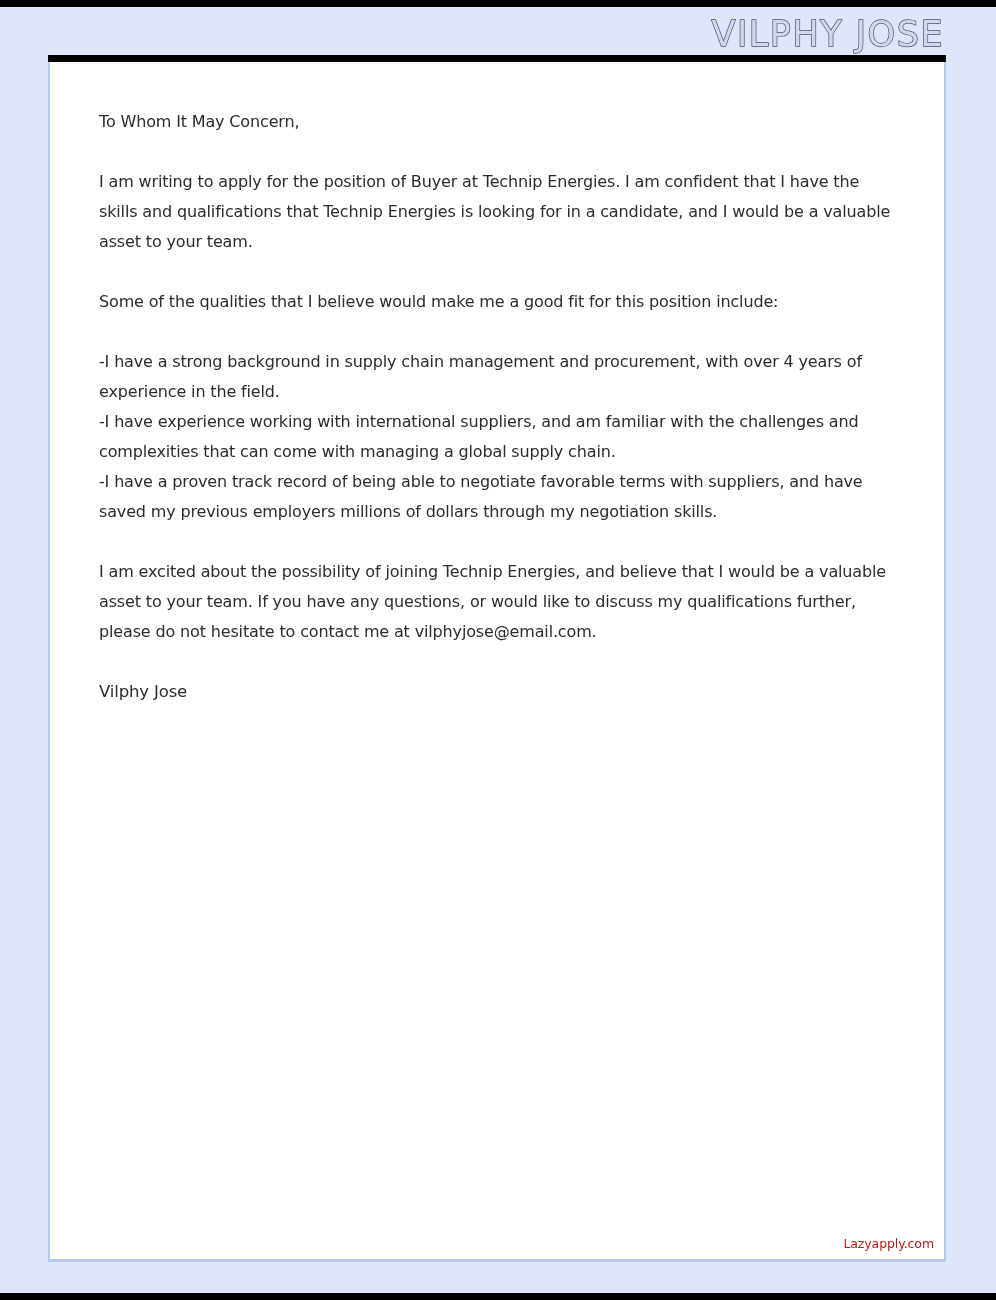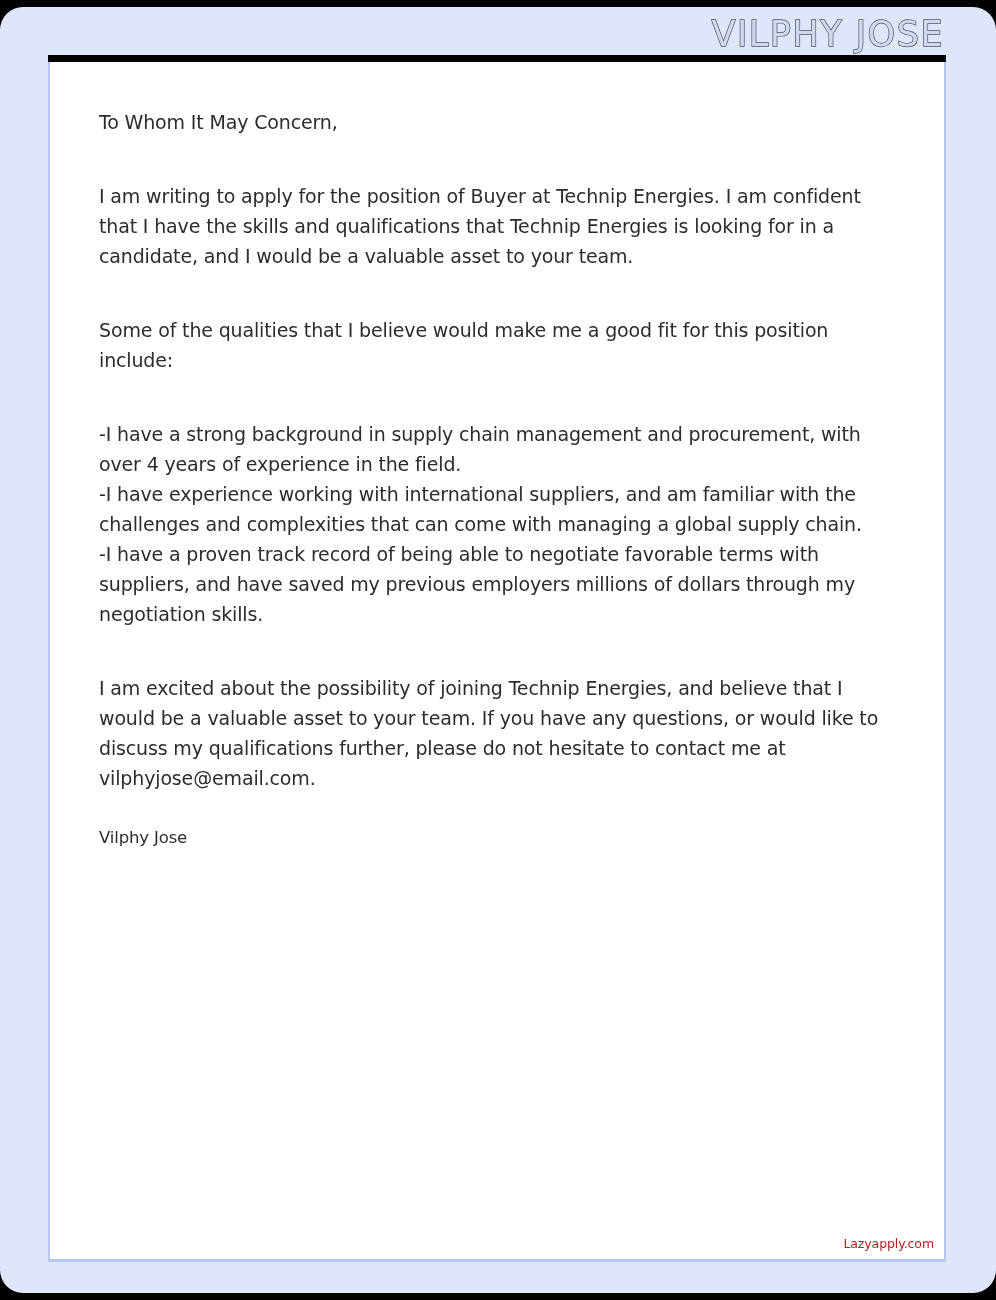--- a/index.html
+++ b/index.html
@@ -24,21 +24,20 @@
     background: #000000;
     box-sizing: border-box;
   }
   .page-inner {
     position: absolute;
     left: 0;
     top: 7px;
     width: 996px;
     height: 1286px;
     background: #dfe6fa;
-    border-radius: 23px;
   }
 
   
   .header {
     position: absolute;
     left: 48px;
     top: 0px;
     width: 898px;
     height: 55px;
     display: flex;
@@ -86,29 +85,29 @@
 
   .letter-body {
     position: absolute;
     left: 49px;
     top: 45px;
     width: 798px;
   }
 
   .para {
     font-family: "DejaVu Sans", sans-serif;
-    font-size: 19px;
+    font-size: 16px;
     line-height: 30px;
     color: #2c2c2c;
     margin: 0;
     font-weight: 400;
     letter-spacing: -0.15px;
   }
   .para.gap {
-    margin-top: 44px;
+    margin-top: 30px;
   }
 
   .signature-name {
     font-family: "DejaVu Sans", sans-serif;
     font-size: 16.5px;
     line-height: 30px;
     color: #2c2c2c;
     margin: 0;
     letter-spacing: -0.15px;
   }

